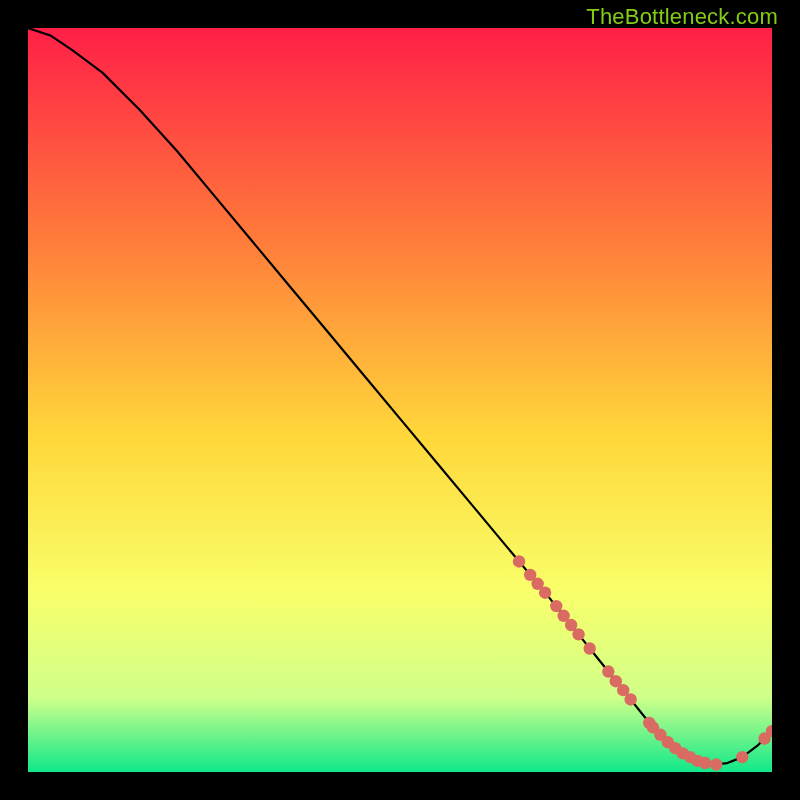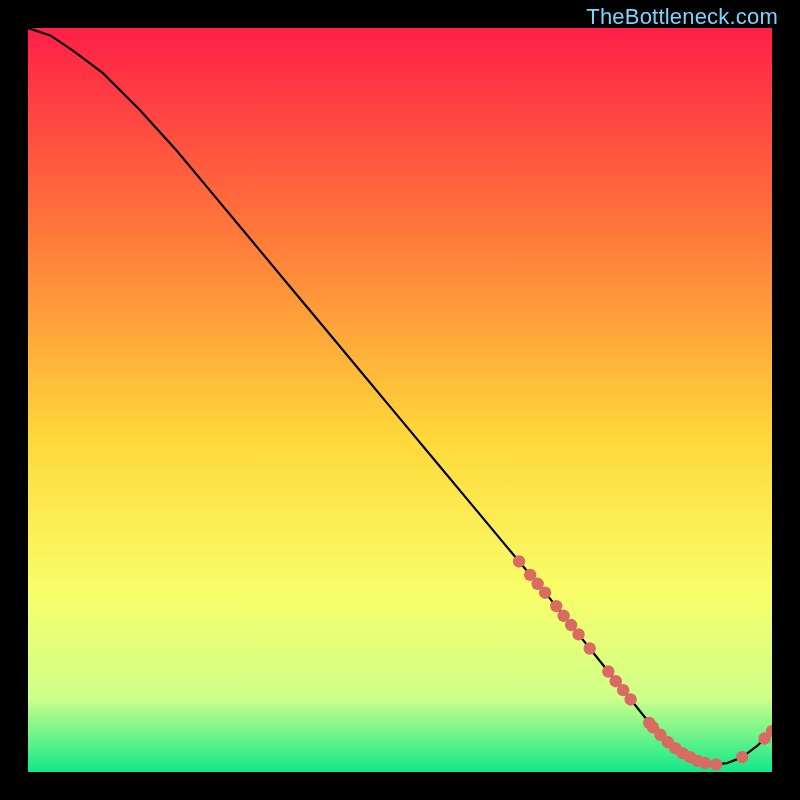--- a/index.html
+++ b/index.html
@@ -14,21 +14,21 @@
   .frame {
     position: absolute;
     top: 0; left: 0;
     width: 800px; height: 800px;
     background: #000;
   }
   .watermark {
     position: absolute;
     top: 4px;
     right: 22px;
-    color: #7dd3fc;
+    color: #84cc16;
     font-size: 22px;
     font-weight: 400;
     letter-spacing: 0.2px;
   }
   .plot {
     position: absolute;
     left: 28px;
     top: 28px;
     width: 744px;
     height: 744px;

